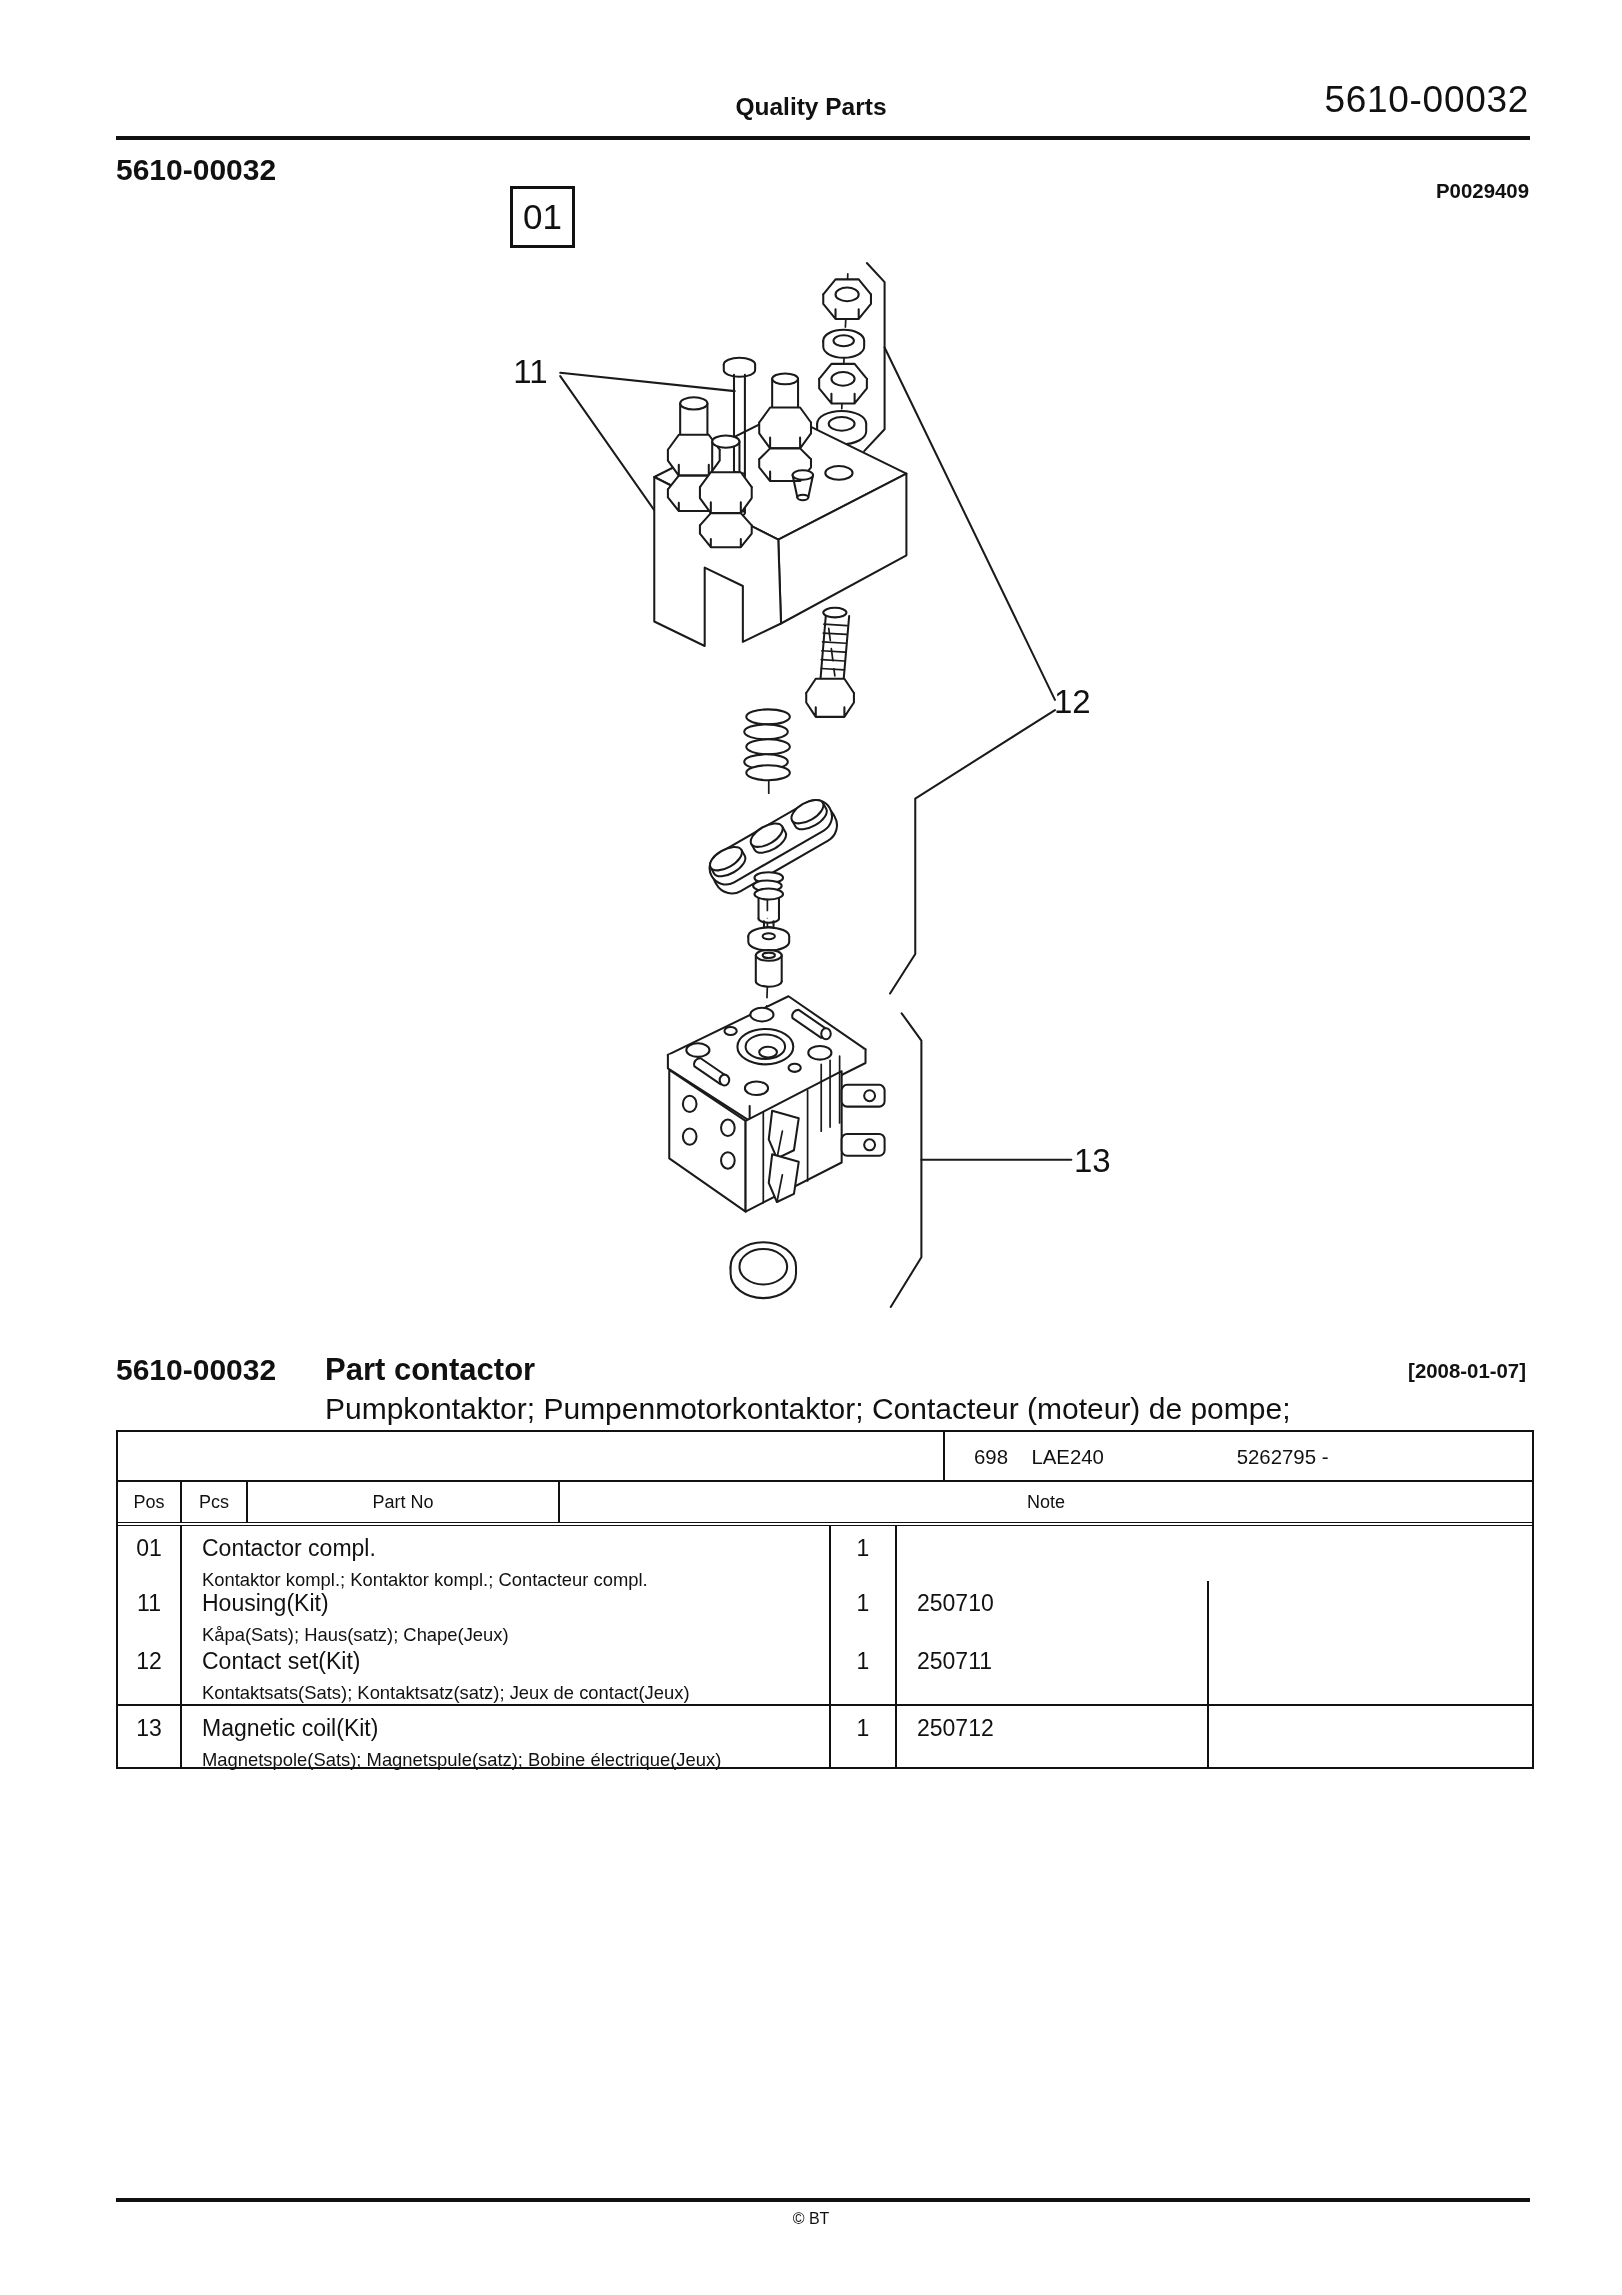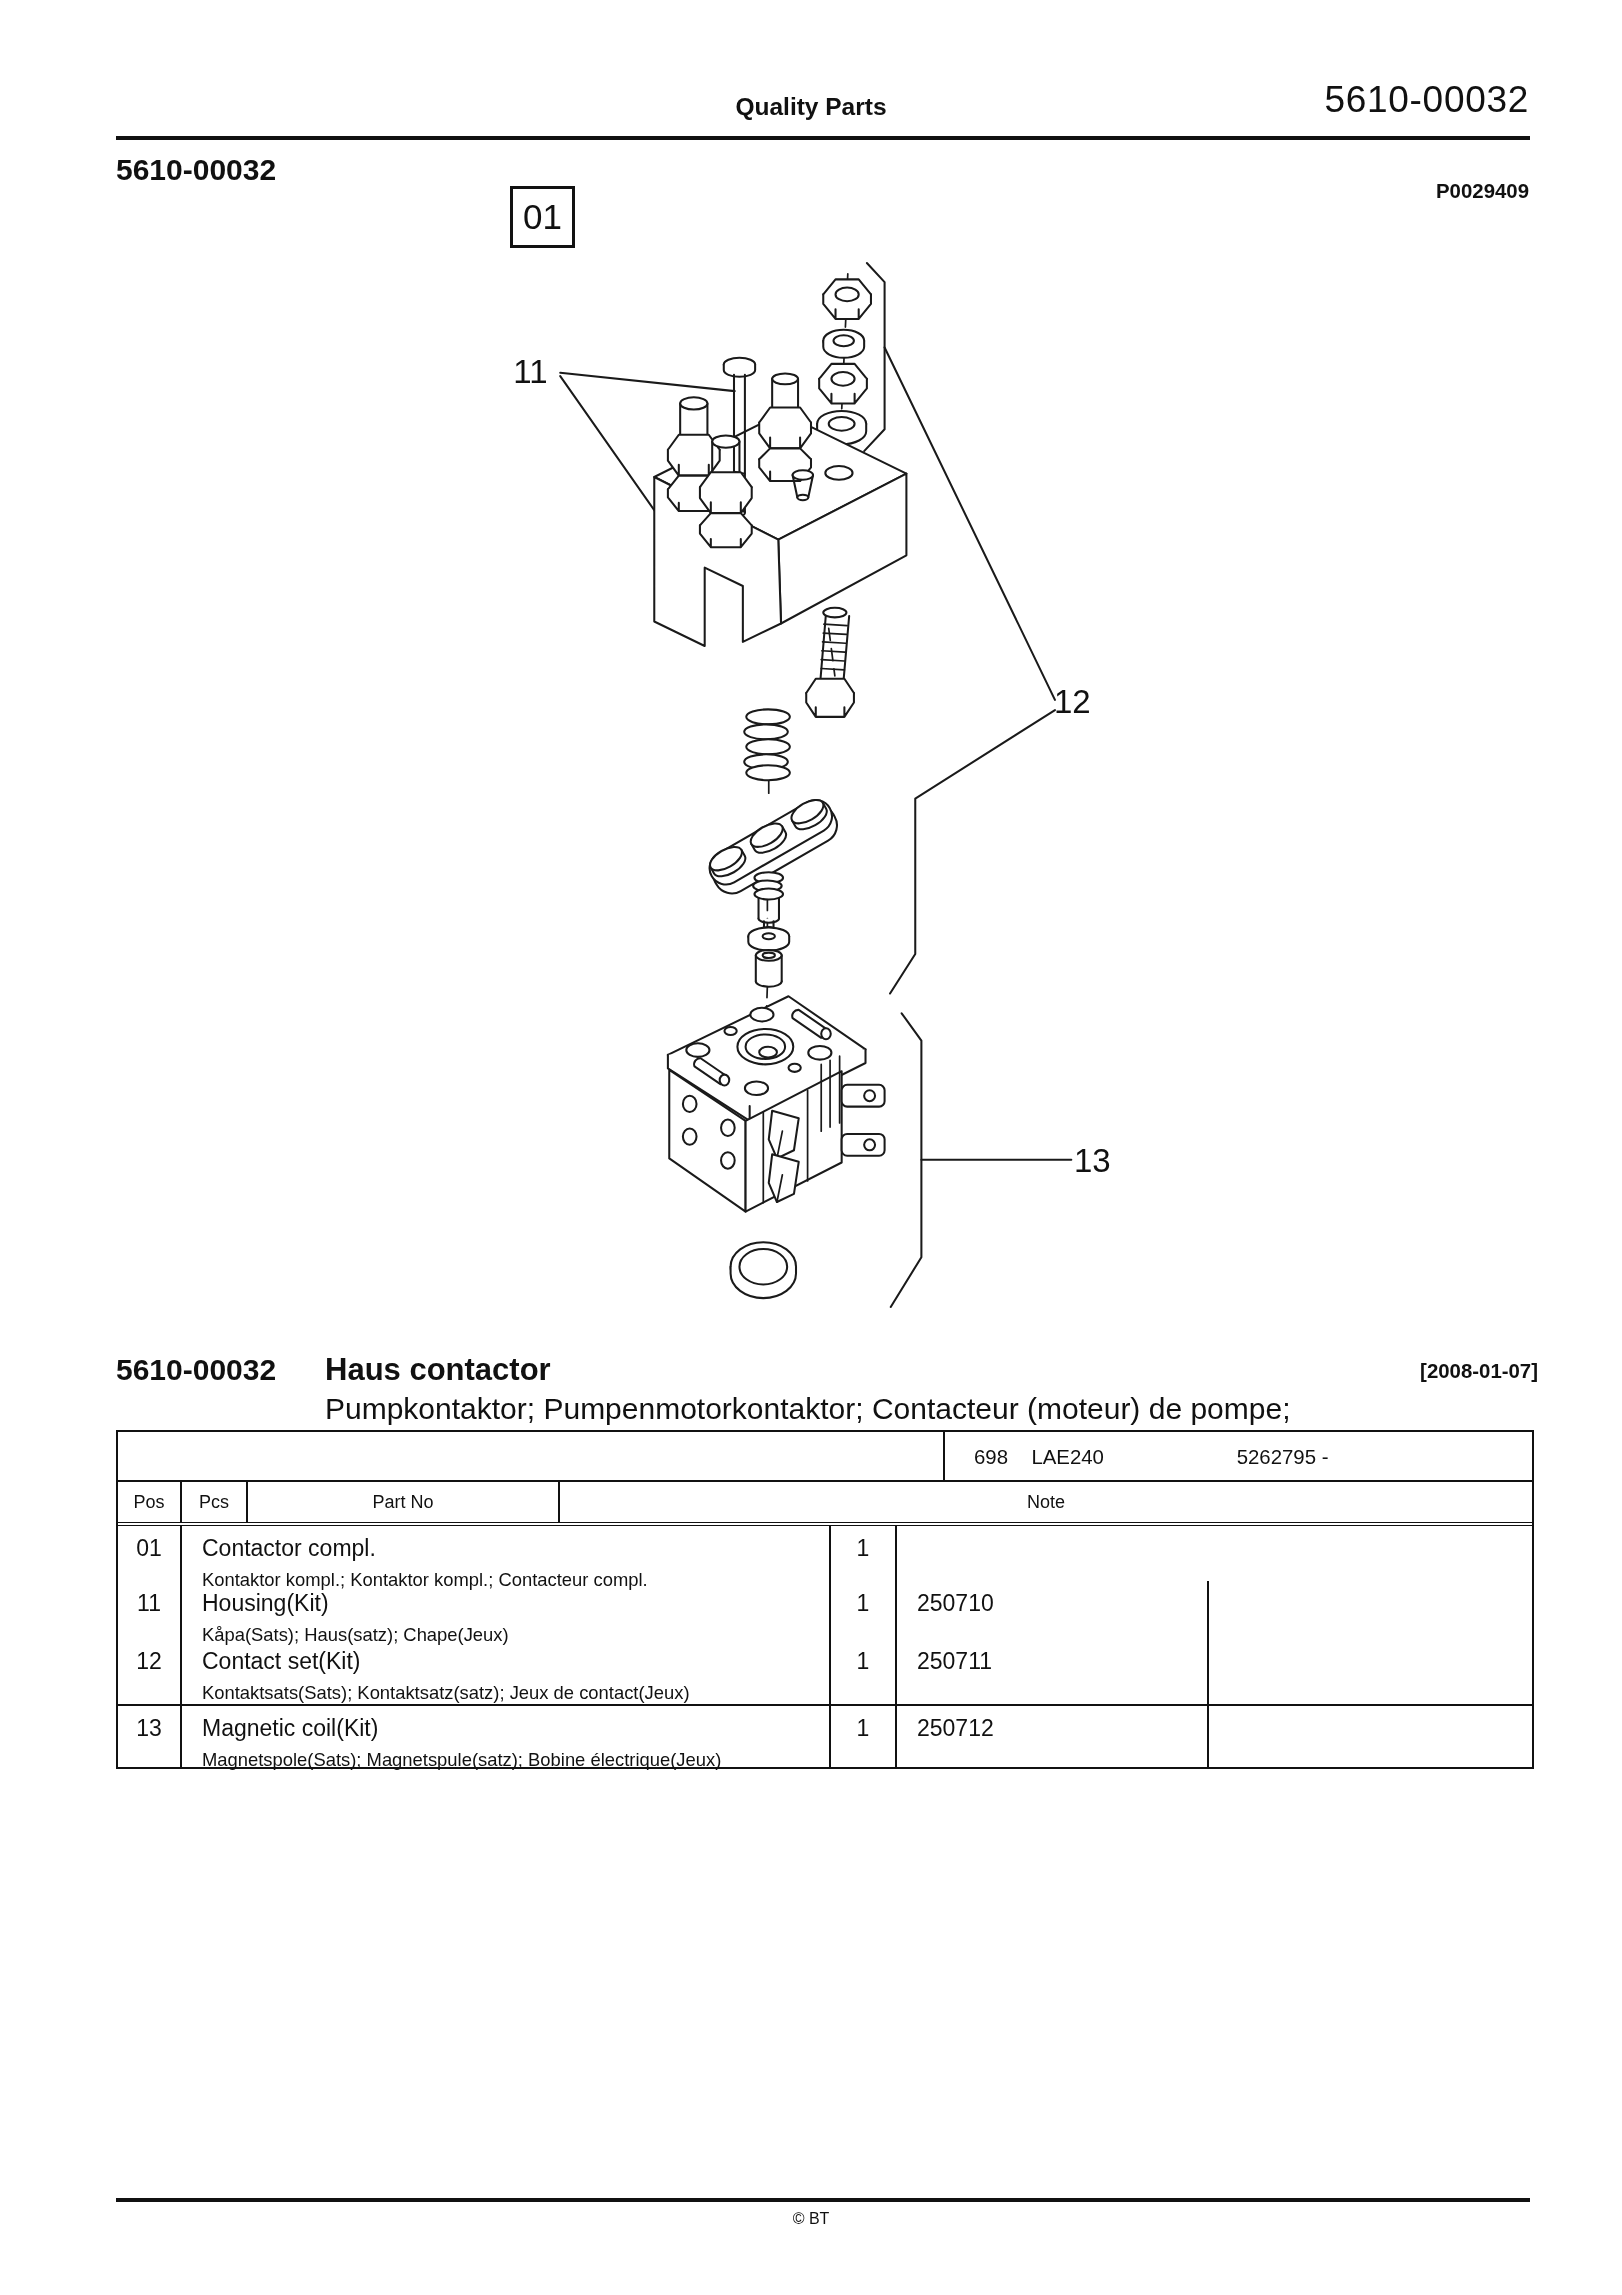--- a/index.html
+++ b/index.html
@@ -22,21 +22,21 @@
   .callout-box{
     top:186px;left:510px;width:59px;height:56px;border:3.4px solid #111;
     font-size:35px;display:flex;align-items:center;justify-content:center;
   }
   .c11{top:353px;left:500px;width:61px;}
   .c12{top:683px;left:1054px;width:61px;text-align:left;}
   .c13{top:1142px;left:1074px;width:61px;text-align:left;}
   
   .tb-no{top:1353px;left:116px;font-size:30px;font-weight:bold;}
   .tb-title{top:1352px;left:325px;font-size:31px;font-weight:bold;}
-  .tb-date{top:1360px;right:84px;font-size:20.4px;font-weight:bold;}
+  .tb-date{top:1360px;right:96px;font-size:20.4px;font-weight:bold;}
   .tb-sub{top:1392px;left:325px;font-size:30px;font-weight:400;}
   
   .parts-table{
     top:1430px;left:116px;width:1418px;border:2.7px solid #111;
     box-sizing:border-box;background:#fff;
   }
   .parts-table *{box-sizing:border-box;}
   .info-row{height:50px;border-bottom:2.7px solid #111;display:flex;}
   .info-left{width:827px;border-right:2px solid #111;}
   .info-right{flex:1;font-size:20.4px;padding-top:13.6px;white-space:nowrap;}
@@ -279,21 +279,21 @@
 </svg>
 
 <div class="abs callout-box">
   <span>01</span>
 </div>
 <div class="abs callout c11">11</div>
 <div class="abs callout c12">12</div>
 <div class="abs callout c13">13</div>
 
 <div class="abs tb-no">5610-00032</div>
-<div class="abs tb-title">Haus contactor</div>
+<div class="abs tb-title">Part contactor</div>
 <div class="abs tb-date">[2008-01-07]</div>
 <div class="abs tb-sub">Pumpkontaktor; Pumpenmotorkontaktor; Contacteur (moteur) de pompe;</div>
 
 <div class="abs parts-table">
   <div class="info-row">
     <div class="info-left"></div>
     <div class="info-right">
       <span class="code">698</span>
       <span class="model">LAE240</span>
       <span class="serial">5262795 -</span>

